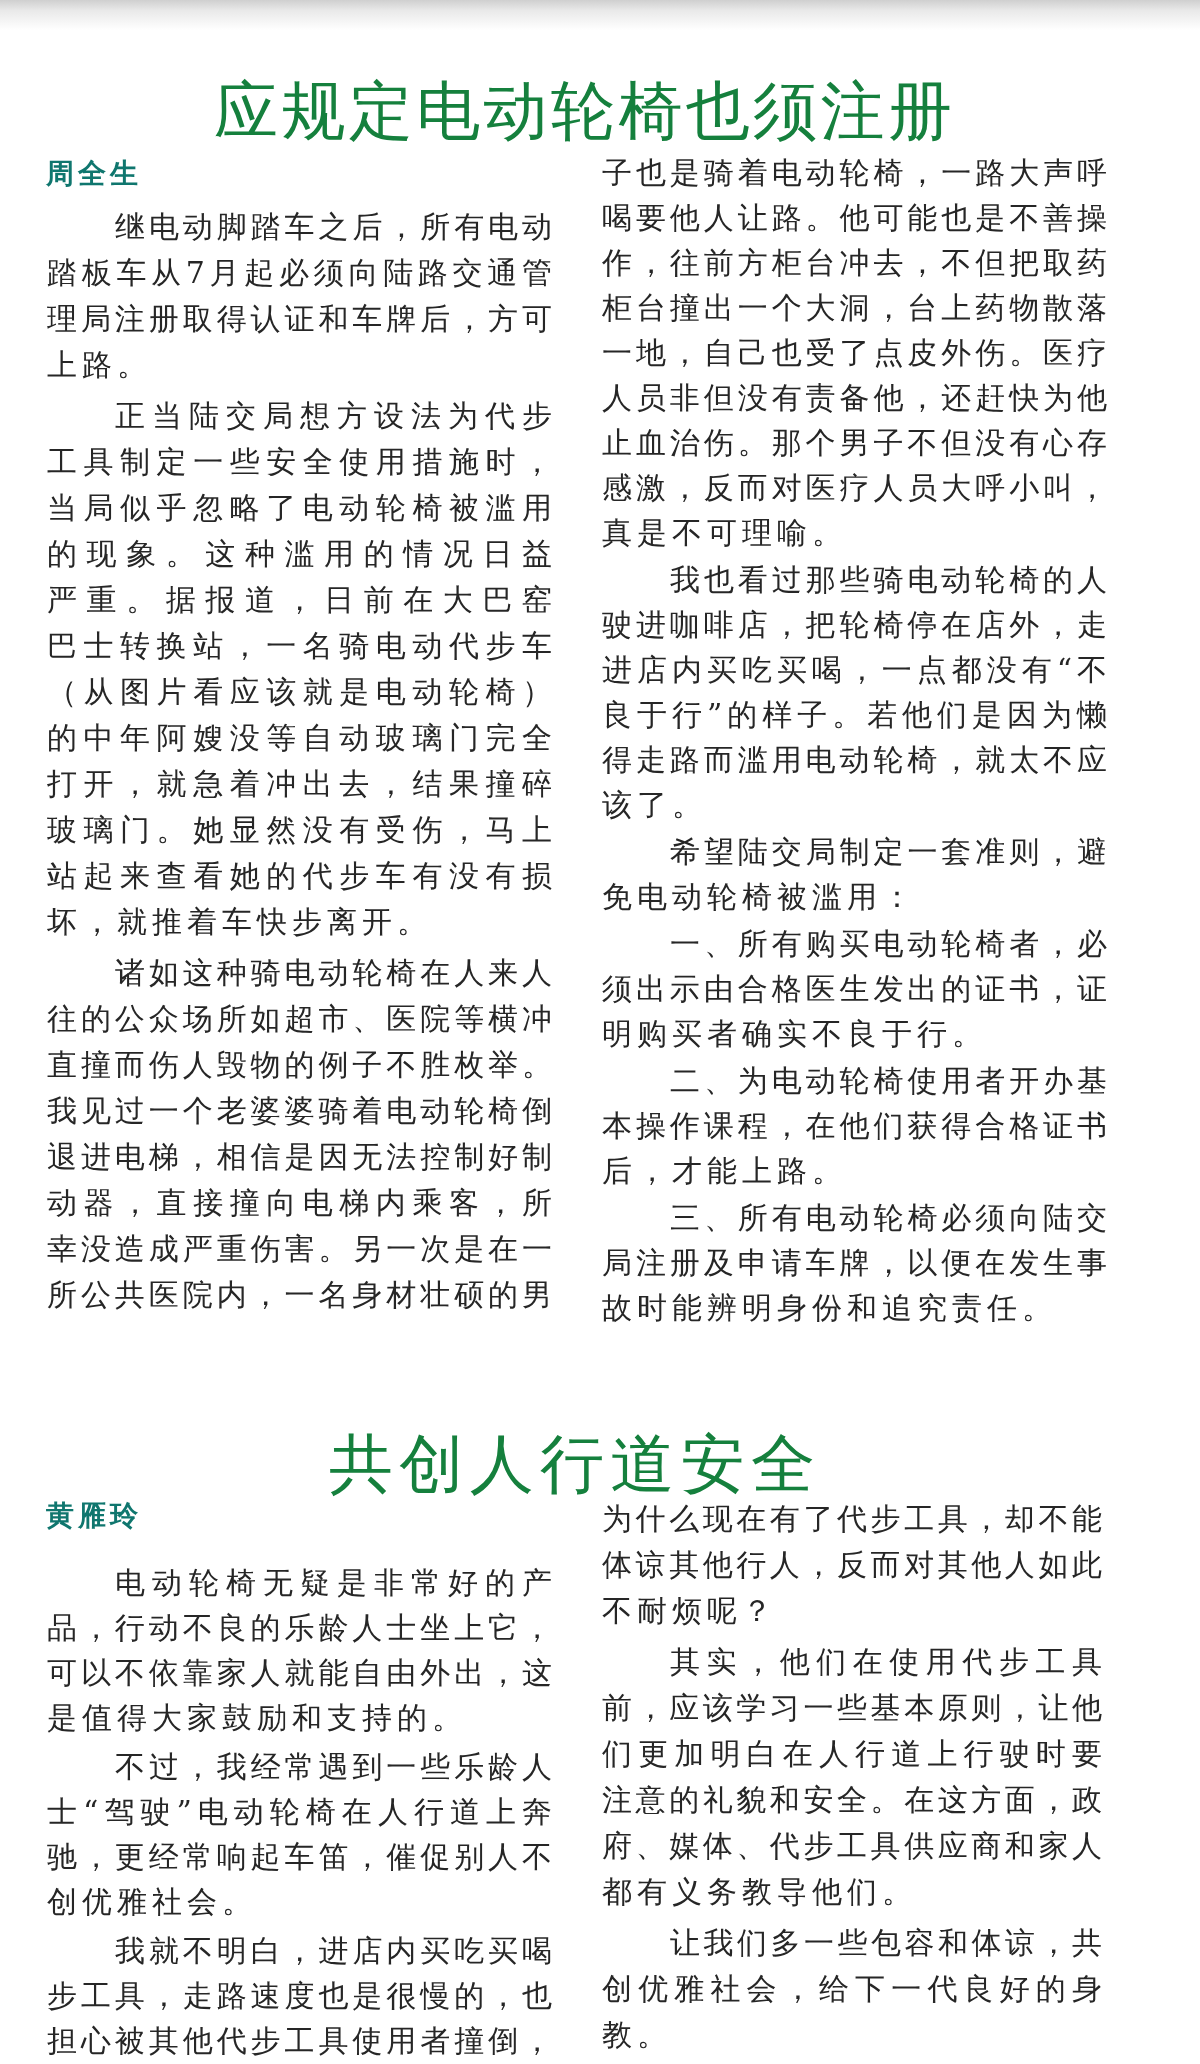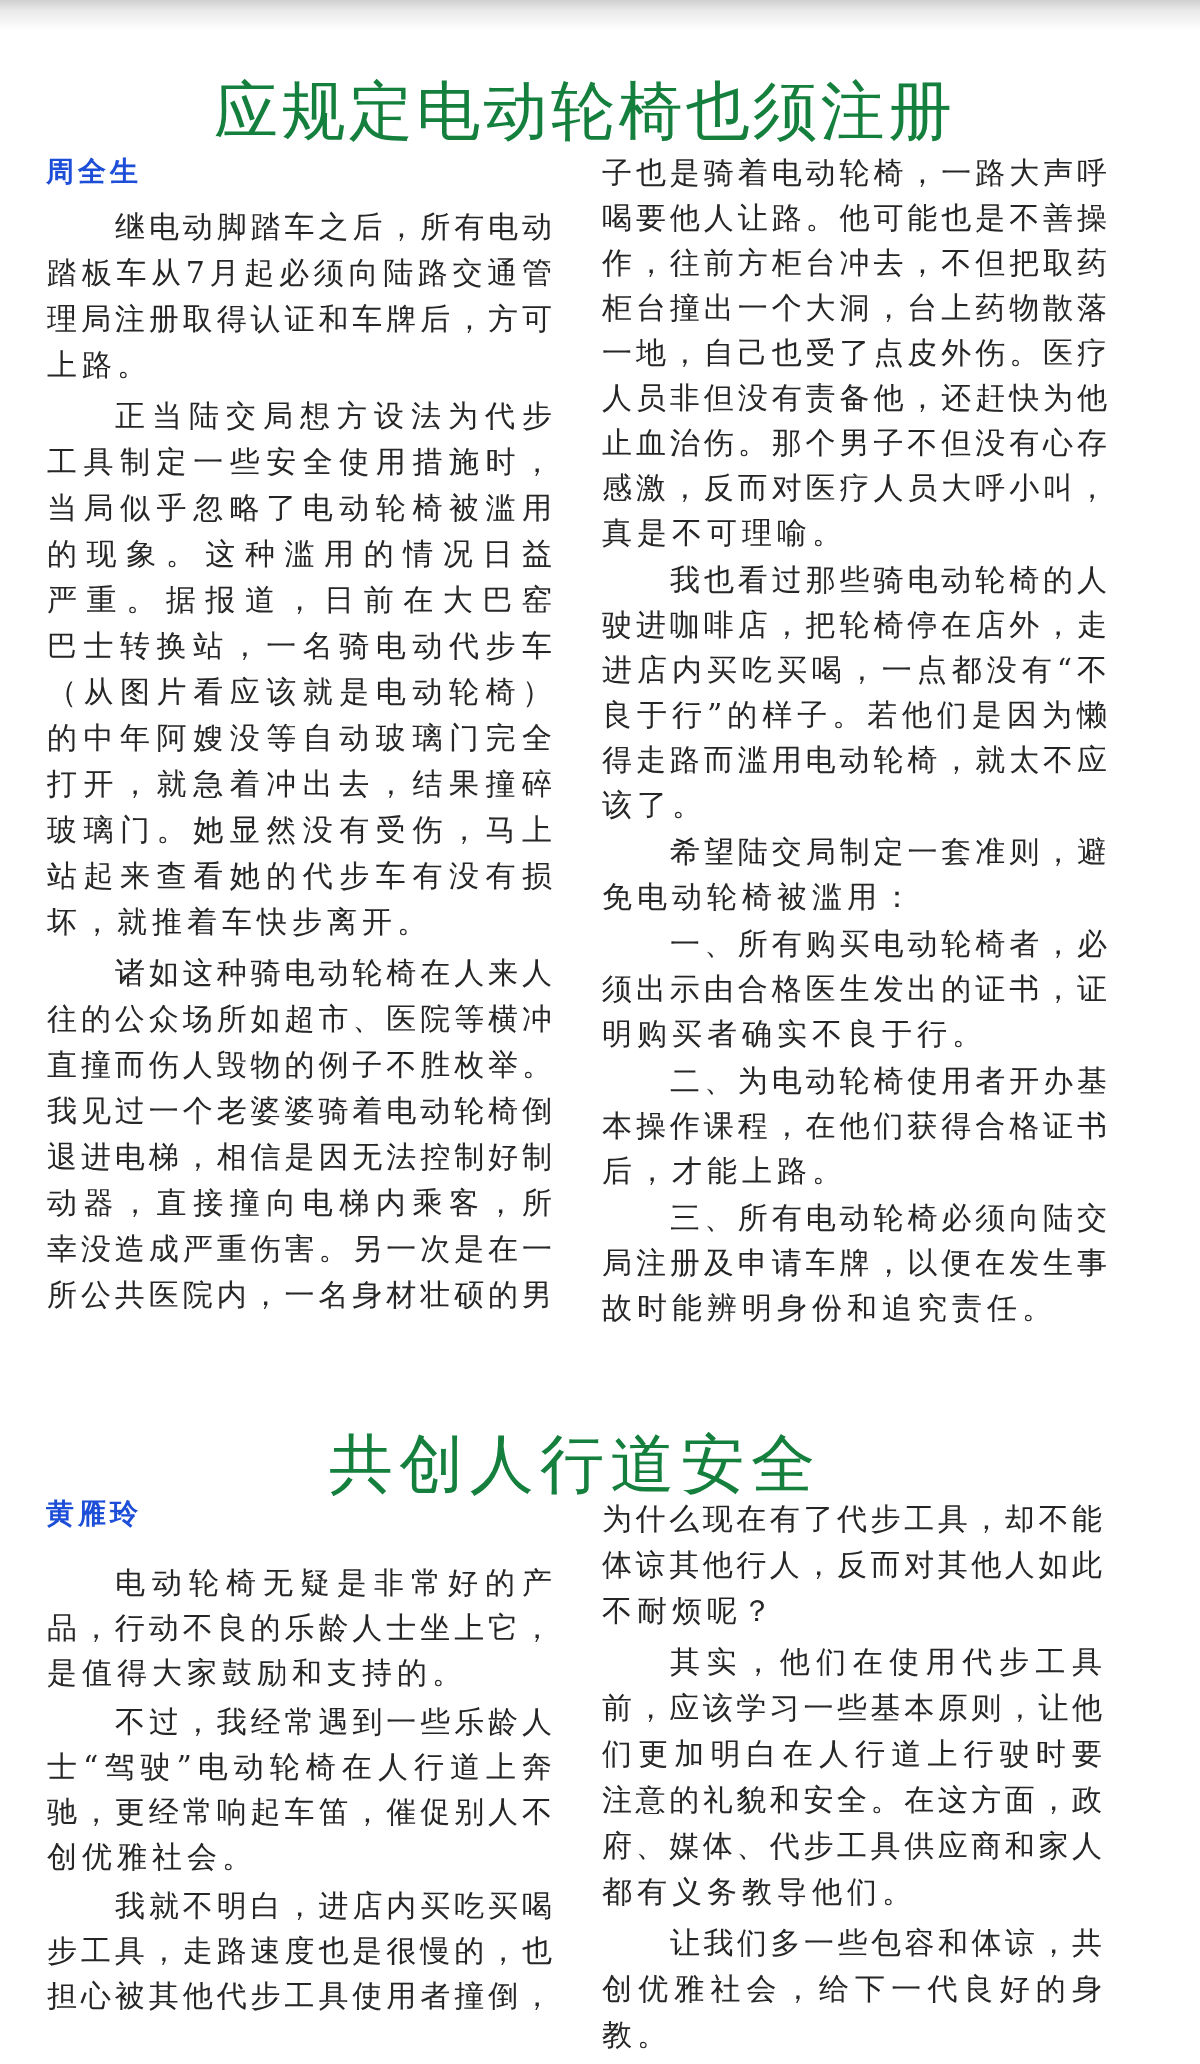--- a/index.html
+++ b/index.html
@@ -12,22 +12,22 @@
       background: linear-gradient(to bottom, #cfcfcf 0%, #e9e9e9 35%, #ffffff 100%);
     }
     .title {
       position: absolute; font-family: "DejaVu Sans", sans-serif; font-weight: normal;
       font-size: 64px; line-height: 76px; color: #15803d;
       text-align: justify; text-align-last: justify; white-space: normal; overflow: hidden; height: 76px;
     }
     .t1 { left: 214px; top: 30px; width: 738px; }
     .t2 { left: 329px; top: 1383px; width: 486px; }
     .author {
-      position: absolute; left: 46px; font-family: Liberation Mono, monospace;
-      font-weight: bold; font-size: 28px; line-height: 34px; letter-spacing: 4px; color: #1d4ed8;
+      position: absolute; left: 46px; font-family: Liberation Sans, sans-serif;
+      font-weight: bold; font-size: 28px; line-height: 34px; letter-spacing: 4px; color: #0f766e;
     }
     .au1 { top: 157px; }
     .au2 { top: 1499px; }
     .col { position: absolute; width: 505px; font-size: 30px; }
     .c1l { left: 47px;  top: 204px;    --lh: 46px; --gap: 5px; }
     .c1r { left: 602px; top: 149.5px;  --lh: 45px; --gap: 2px; }
     .c2l { left: 47px;  top: 1559.5px; --lh: 45px; --gap: 4px; }
     .c2r { left: 602px; top: 1496px;   --lh: 46px; --gap: 5px; width: 500px; }
     .ln {
       height: var(--lh); line-height: var(--lh); overflow: hidden;
@@ -103,20 +103,21 @@
   </div>
 </section>
 
 <section>
   <h1 class="title t2">共创人行道安全</h1>
   <div class="author au2">黄雁玲</div>
 
   <div class="col c2l">
     <div class="ln i">电动轮椅无疑是非常好的产</div>
     <div class="ln">品，行动不良的乐龄人士坐上它，</div>
+    <div class="ln">可以不依靠家人就能自由外出，这</div>
     <div class="ln e">是值得大家鼓励和支持的。</div>
     <div class="ln i g">不过，我经常遇到一些乐龄人</div>
     <div class="ln">士“驾驶”电动轮椅在人行道上奔</div>
     <div class="ln">驰，更经常响起车笛，催促别人不</div>
     <div class="ln e">创优雅社会。</div>
     <div class="ln i g">我就不明白，进店内买吃买喝</div>
     <div class="ln">步工具，走路速度也是很慢的，也</div>
     <div class="ln">担心被其他代步工具使用者撞倒，</div>
   </div>
 

